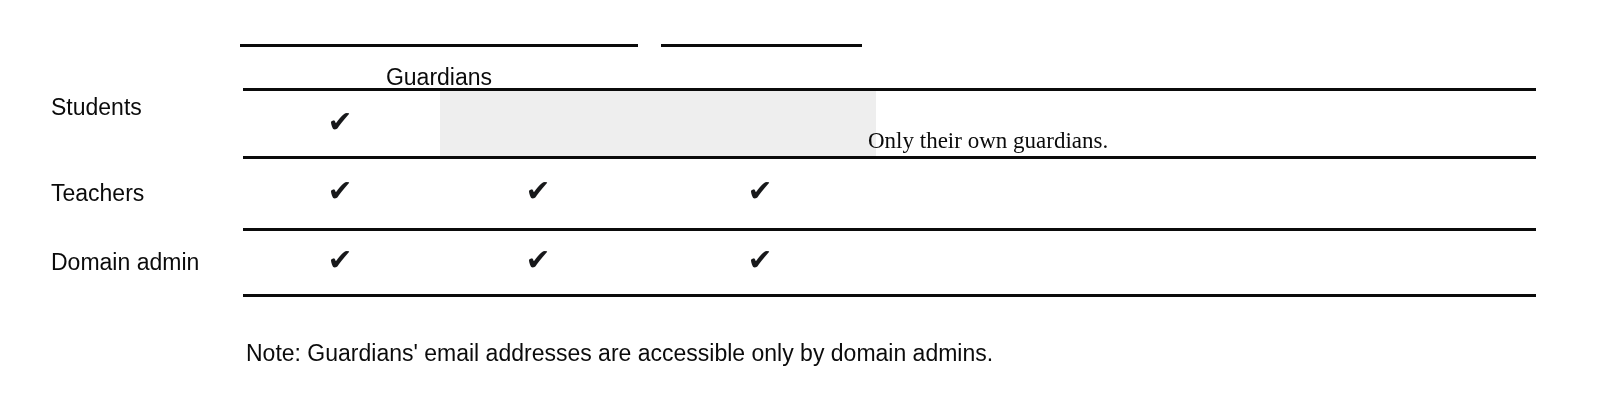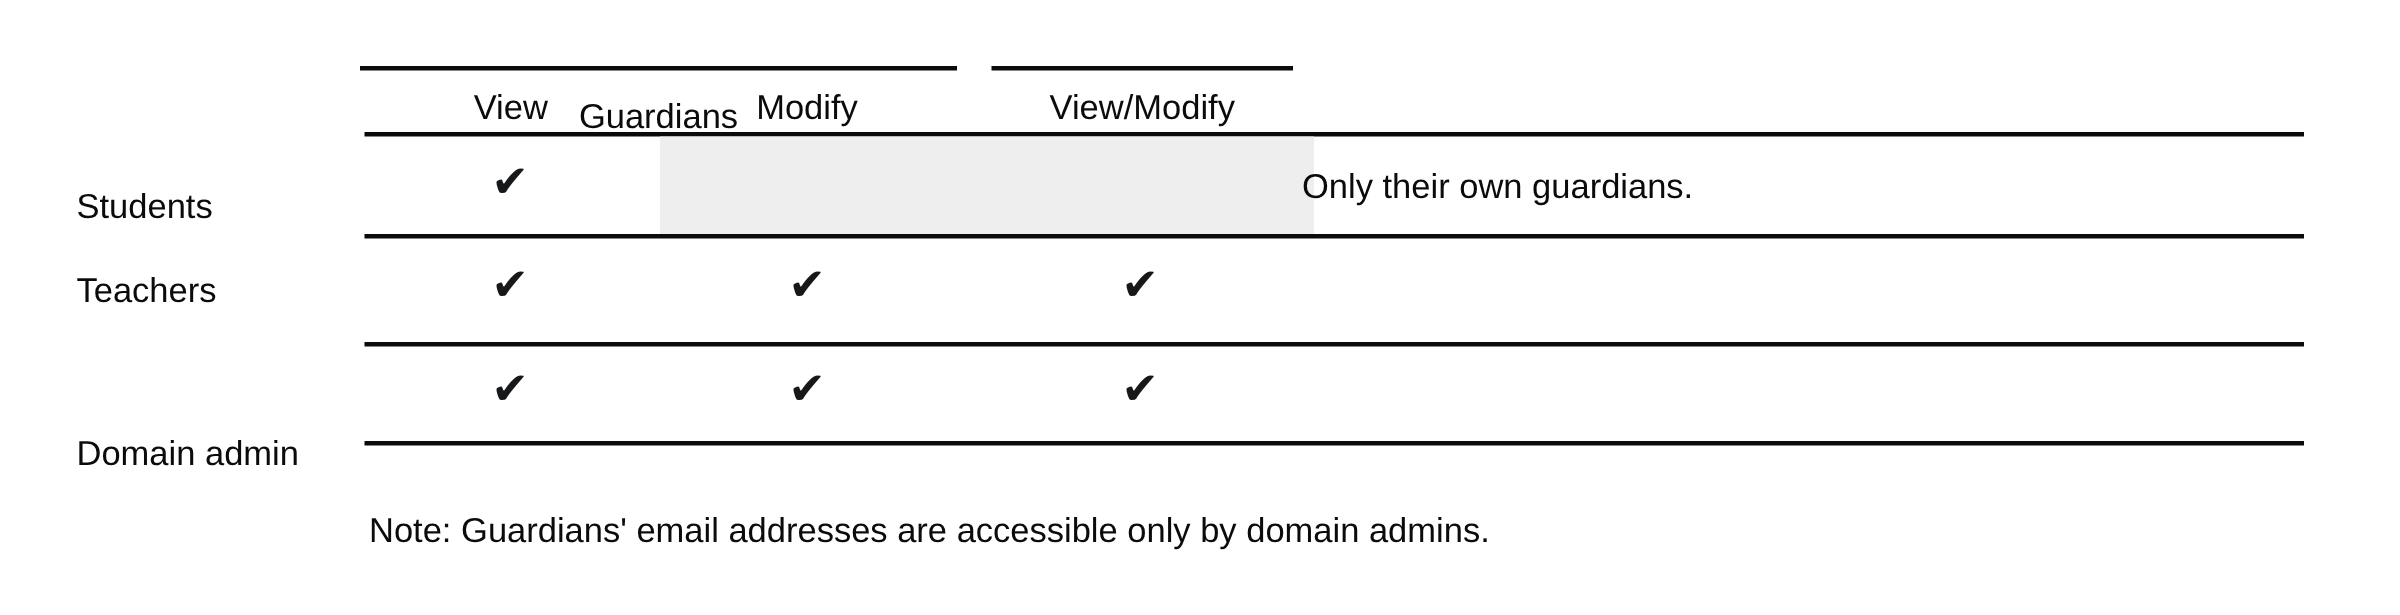--- a/index.html
+++ b/index.html
@@ -99,23 +99,23 @@
 
   
   .row-label {
     position: absolute;
     left: 51px;
     font-size: 23px;
     line-height: 28px;
     color: #0b0b0b;
     white-space: nowrap;
   }
-  .row-label-1 { top: 123px; text-align: center; }
+  .row-label-1 { top: 93px; text-align: center; }
   .row-label-2 { top: 179px; }
-  .row-label-3 { top: 248px; margin-top: 40px; }
+  .row-label-3 { top: 248px; }
 
   
   .check {
     position: absolute;
     width: 60px;
     text-align: center;
     font-size: 30px;
     line-height: 34px;
     font-weight: bold;
     color: #17181a;
@@ -130,21 +130,21 @@
 
   
   .note-cell {
     position: absolute;
     left: 868px;
     width: 650px;
     font-size: 23px;
     line-height: 31px;
     color: #0b0b0b;
   }
-  .note-cell-1 { top: 109px; }
+  .note-cell-1 { top: 125px; font-family: Liberation Serif, serif; }
   .note-cell-2 { top: 163px; }
   .note-cell-3 { top: 248px; }
 
   
   .footnote {
     position: absolute;
     left: 246px;
     top: 338px;
     font-size: 23px;
     line-height: 30px;
@@ -157,25 +157,20 @@
 
 <div id="page">
 
   <div class="group-row">
     <div class="group-label group-guardians">Guardians</div>
   </div>
 
   <div class="group-rule rule-guardians"></div>
   <div class="group-rule rule-invitations"></div>
 
-  <div class="sub-row">
-    <div class="sub-label col-view">View</div>
-    <div class="sub-label col-modify">Modify</div>
-    <div class="sub-label col-viewmod">View/Modify</div>
-  </div>
 
   <div class="rule rule-head"></div>
 
   <div class="shade"></div>
 
   <div class="row-label row-label-1">Students</div>
   <div class="check chk-x-view chk-y-1">✔</div>
   <div class="check chk-x-modify chk-y-1"></div>
   <div class="check chk-x-invite chk-y-1"></div>
   <div class="note-cell note-cell-1">

